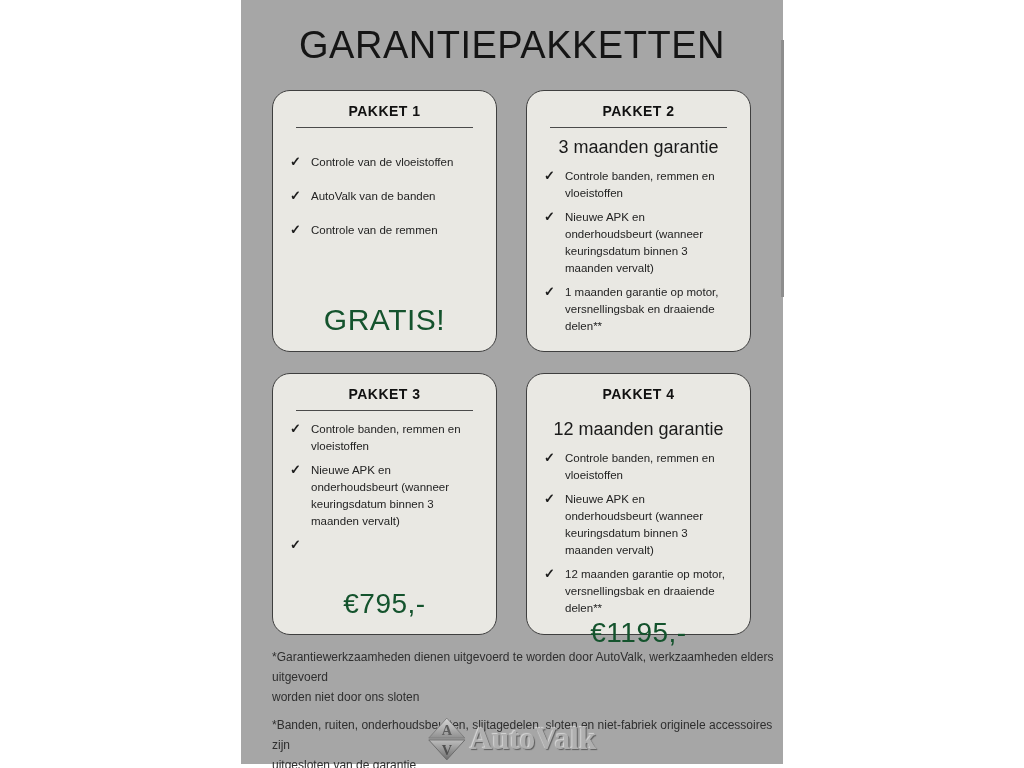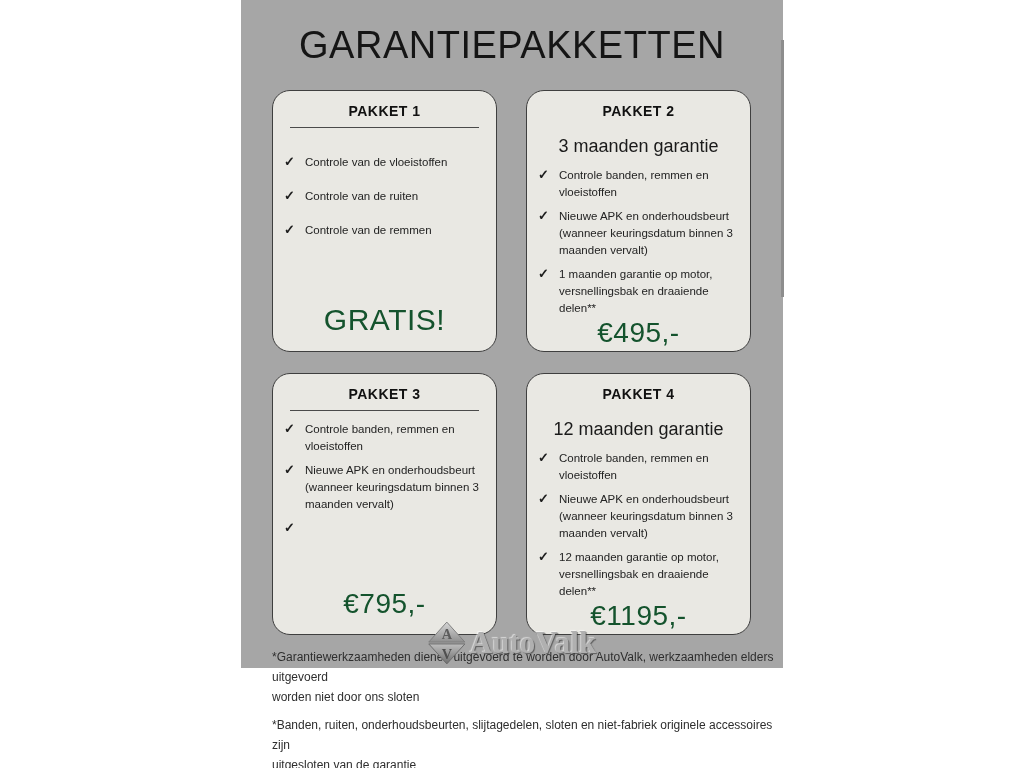--- a/index.html
+++ b/index.html
@@ -2,37 +2,37 @@
 <html><head>
 <meta charset="utf-8">
 <style>
   html, body { margin:0; padding:0; }
   body {
     width:1024px; height:768px; position:relative; overflow:hidden;
     background:#ffffff;
     font-family:"Liberation Sans", sans-serif;
   }
   .poster {
-    position:absolute; left:241px; top:0; width:542px; height:668px;
+    position:absolute; left:241px; top:0; width:542px; height:764px;
     background:#a6a6a6;
   }
   .poster-title {
     position:absolute; top:24px; left:0; width:100%;
     text-align:center; font-size:38px; font-weight:500;
     letter-spacing:.5px; color:#151515;
   }
   .cards {
     position:absolute; left:31px; top:90px;
     display:grid; grid-template-columns:225px 225px; grid-auto-rows:262px;
     column-gap:29px; row-gap:21px;
   }
   .card {
     background:#e9e8e3; border:1.5px solid #3f3f3f; border-radius:18px;
     box-sizing:border-box; display:flex; flex-direction:column;
-    padding:12px 11px 14px;
+    padding:12px 17px 14px;
   }
   .pkg-name {
     text-align:center; font-weight:bold; font-size:14px;
     letter-spacing:.5px; color:#111;
   }
   .rule { height:1px; background:#4a4a4a; margin:8px 6px 0; }
   .pkg-subtitle {
     text-align:center; font-size:18px; margin-top:9px; color:#1a1a1a;
   }
   .items { margin-top:10px; display:flex; flex-direction:column; gap:7px; }
@@ -77,21 +77,21 @@
     <div class="card sparse">
       <div class="pkg-name">PAKKET 1</div>
       <div class="rule"></div>
       <div class="items">
         <div class="item">
           <span class="check">✓</span>
           <span class="item-text">Controle van de vloeistoffen</span>
         </div>
         <div class="item">
           <span class="check">✓</span>
-          <span class="item-text">Controle van de ruiten</span>
+          <span class="item-text">AutoValk van de banden</span>
         </div>
         <div class="item">
           <span class="check">✓</span>
           <span class="item-text">Controle van de remmen</span>
         </div>
       </div>
       <div class="price">GRATIS!</div>
     </div>
 
     <div class="card">
@@ -105,21 +105,20 @@
         </div>
         <div class="item">
           <span class="check">✓</span>
           <span class="item-text">Nieuwe APK en onderhoudsbeurt (wanneer keuringsdatum binnen 3 maanden vervalt)</span>
         </div>
         <div class="item">
           <span class="check">✓</span>
           <span class="item-text">1 maanden garantie op motor, versnellingsbak en draaiende delen**</span>
         </div>
       </div>
-      <div class="price">€495,-</div>
     </div>
 
     <div class="card">
       <div class="pkg-name">PAKKET 3</div>
       <div class="rule"></div>
       <div class="items">
         <div class="item">
           <span class="check">✓</span>
           <span class="item-text">Controle banden, remmen en vloeistoffen</span>
         </div>

